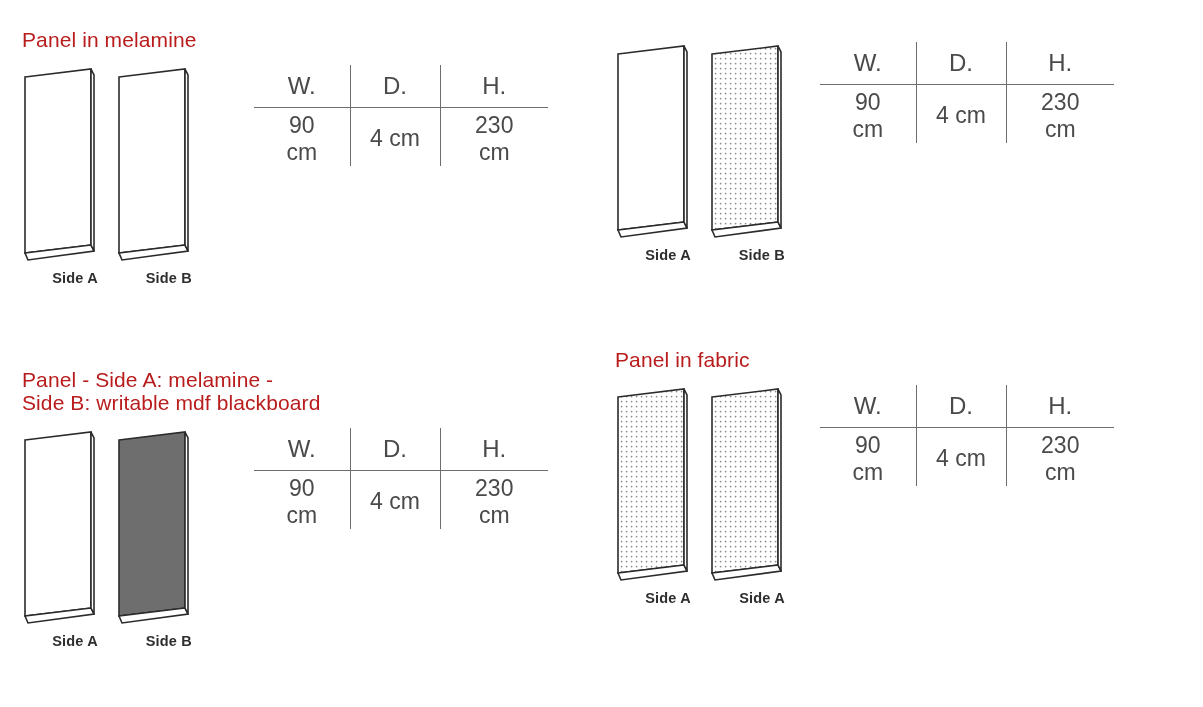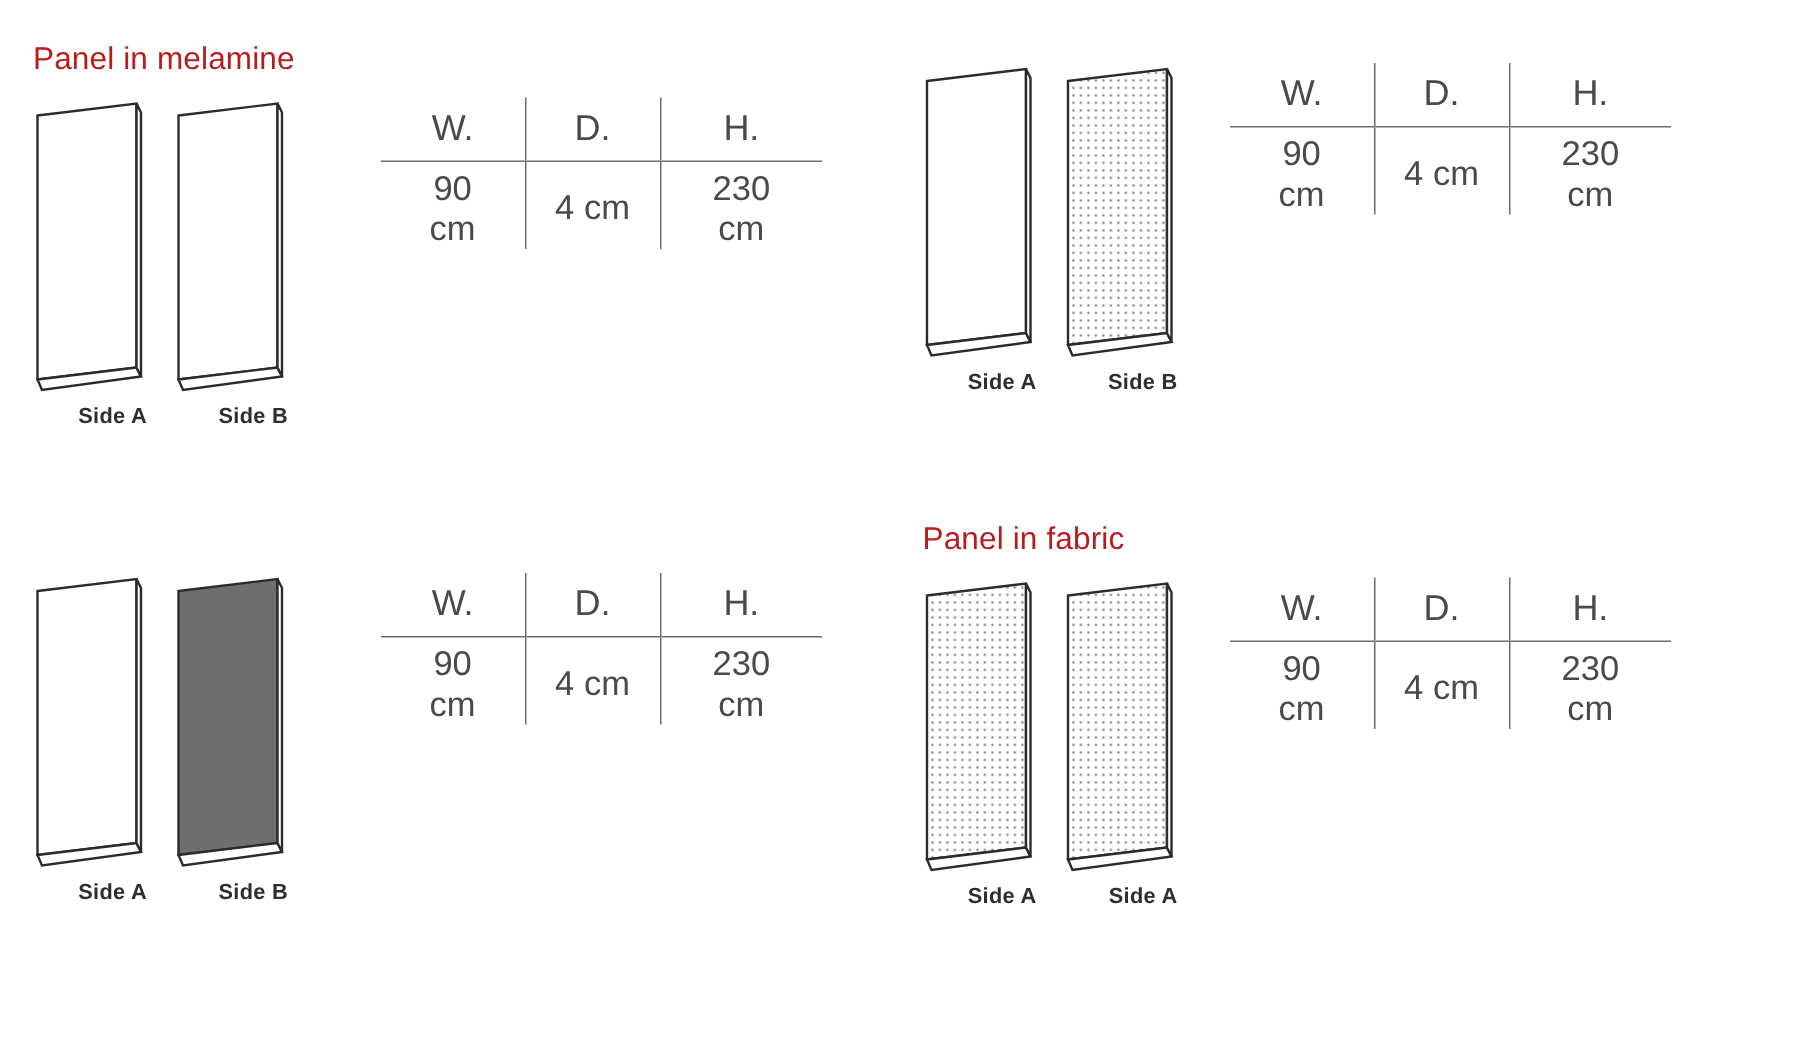--- a/index.html
+++ b/index.html
@@ -201,20 +201,22 @@
               <td>4 cm</td>
               <td>230 cm</td>
             </tr>
           </tbody>
         </table>
       </div>
     </div>
   </div>
 
   <div class="block" id="block-2">
+    <div class="block-title">Panel - Side A: melamine -
+Side B: writable mdf blackboard</div>
     <div class="block-body">
       <div class="panels">
 
         <div class="panel-wrap">
           <svg class="panel-svg" width="76" height="200" viewBox="0 0 76 200">
             <polygon points="3,12 69,4 69,180 3,188" fill="#ffffff" stroke="#2b2b2b" stroke-width="1.6"></polygon>
             <polygon points="3,188 69,180 72,186 6,195" fill="#ffffff" stroke="#2b2b2b" stroke-width="1.6"></polygon>
             <polygon points="69,4 72,10 72,186 69,180" fill="#ffffff" stroke="#2b2b2b" stroke-width="1.6"></polygon>
           </svg>
           <div class="panel-label">Side A</div>

